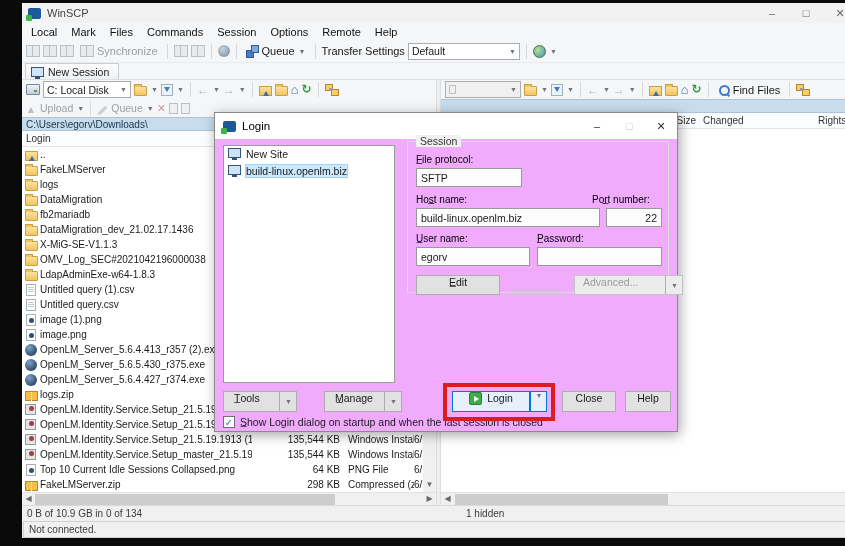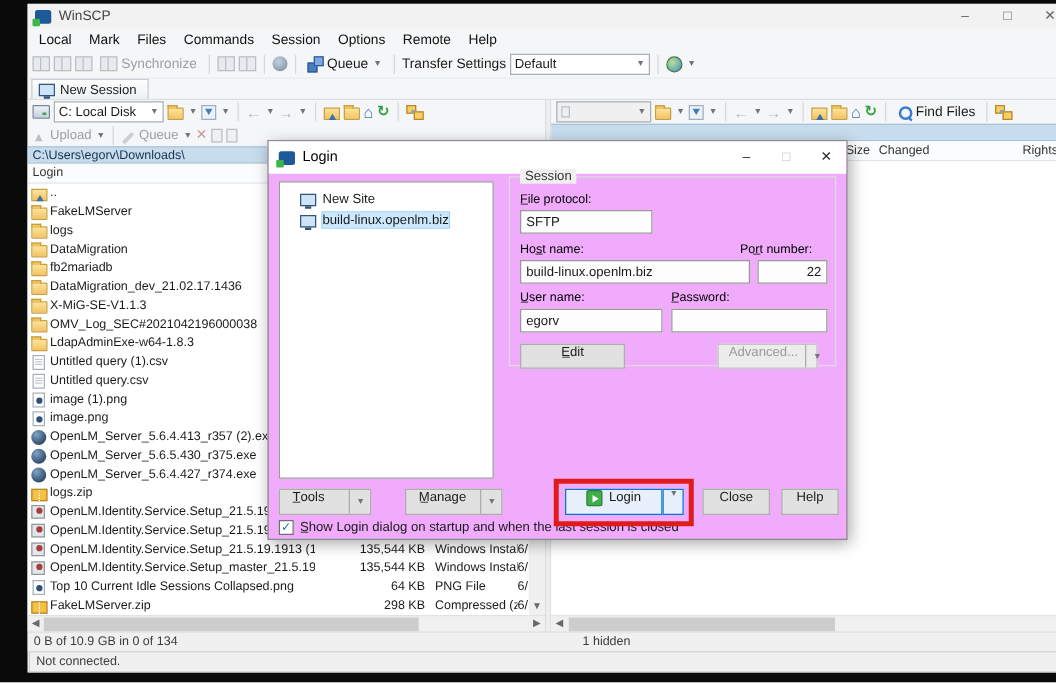--- a/index.html
+++ b/index.html
@@ -109,21 +109,21 @@
 
 .dialog { position:absolute; left:192px; top:109px; width:464px; height:320px; background:#f0abfc; border:1px solid #8a8a8a; box-shadow:2px 3px 12px rgba(0,0,0,.35); z-index:10; }
 .dlg-title { height:26px; background:#fff; display:flex; align-items:center; padding-left:8px; }
 .dlg-title .dtext { margin-left:6px; font-size:11.5px; color:#000; }
 .dlg-controls { margin-left:auto; display:flex; height:100%; }
 .dlg-controls div { width:32px; text-align:center; line-height:26px; font-size:11px; color:#333; }
 .dlg-controls .dmax { color:#c0c0c0; }
 .logo { width:13px; height:11px; background:#1c5a99; border-radius:2px; position:relative; }
 .logo::after { content:""; position:absolute; left:-2px; bottom:-2px; width:6px; height:6px; background:#3db54a; border-radius:1px; }
 .sitelist { position:absolute; left:8px; top:32px; width:172px; height:238px; background:#fff; border:1px solid #9a9a9a; padding-top:2px; }
-.site { height:17px; display:flex; align-items:flex-end; gap:5px; padding-left:16px; font-size:10.5px; }
+.site { height:17px; display:flex; align-items:flex-start; gap:5px; padding-left:4px; font-size:10.5px; }
 .site.selected .slabel { background:#cce8ff; outline:1px solid #a3d3f5; }
 .groupbox { position:absolute; left:192px; top:28px; width:262px; height:152px; border:1px solid #dcdcdc; }
 .grouplabel { position:absolute; top:-7px; left:8px; background:#f0f0f0; padding:0 4px; font-size:10.5px; color:#333; }
 .flabel { position:absolute; font-size:10px; color:#000; }
 .field { position:absolute; height:19px; background:#fdfdfd; border:1px solid #999; font-size:10.5px; display:flex; align-items:center; padding:0 4px; }
 .btn { background:#e1e1e1; border:1px solid #adadad; font-size:10.5px; display:flex; justify-content:center; gap:6px; }
 .btn.disabled { color:#9a9a9a; background:#ececec; border-color:#c3c3c3; }
 .split-arrow { border-left:1px solid #adadad; align-self:stretch; display:flex; align-items:center; padding:0 4px; }
 .dlg-btnrow .btn { position:absolute; top:278px; height:21px; }
 .login-btn { border:1px solid #0078d7 !important; background:#e7f0fa; }
@@ -598,21 +598,21 @@
       <div class="field" style="left:8px; top:105px; width:114px">
         <span>egorv</span>
       </div>
       <span class="flabel" style="left:129px; top:91px">P̲assword:</span>
       <div class="field" style="left:129px; top:105px; width:125px">
         <span></span>
       </div>
       <div class="btn" style="position:absolute; left:8px; top:133px; width:84px; height:20px">
         <span>E̲dit</span>
       </div>
-      <div class="btn disabled" style="position:absolute; left:166px; top:133px; width:80px; height:20px; justify-content:space-between; padding-left:8px">
+      <div class="btn disabled" style="position:absolute; left:166px; top:133px; width:109px; height:20px; justify-content:space-between; padding-left:8px">
         <span>Advanced...</span>
         <span class="split-arrow">
               <span class="dd-arrow">▼</span>
             </span>
       </div>
     </div>
 
     <div class="dlg-btnrow">
       <div class="btn" style="left:8px; width:74px; justify-content:space-between; padding-left:10px">
         <span>T̲ools</span>

